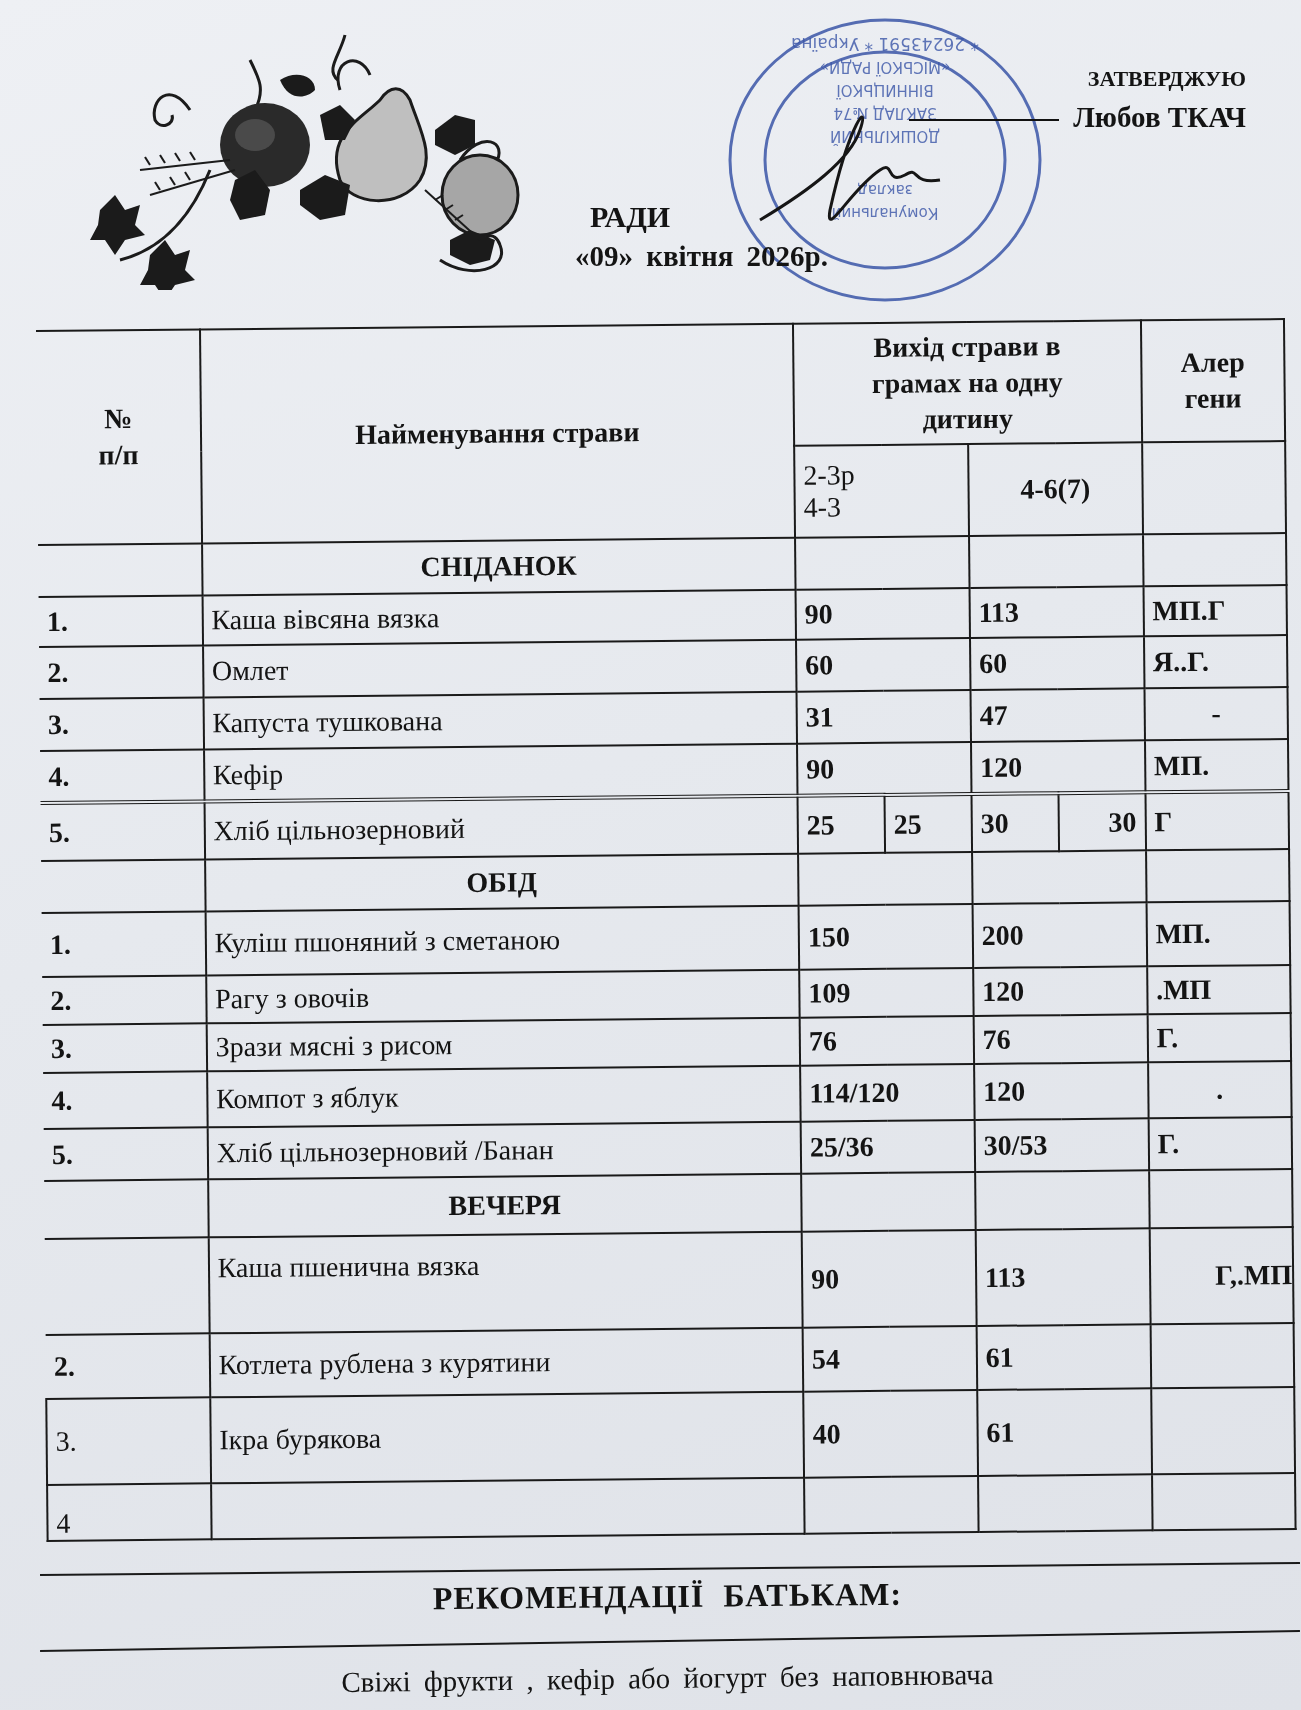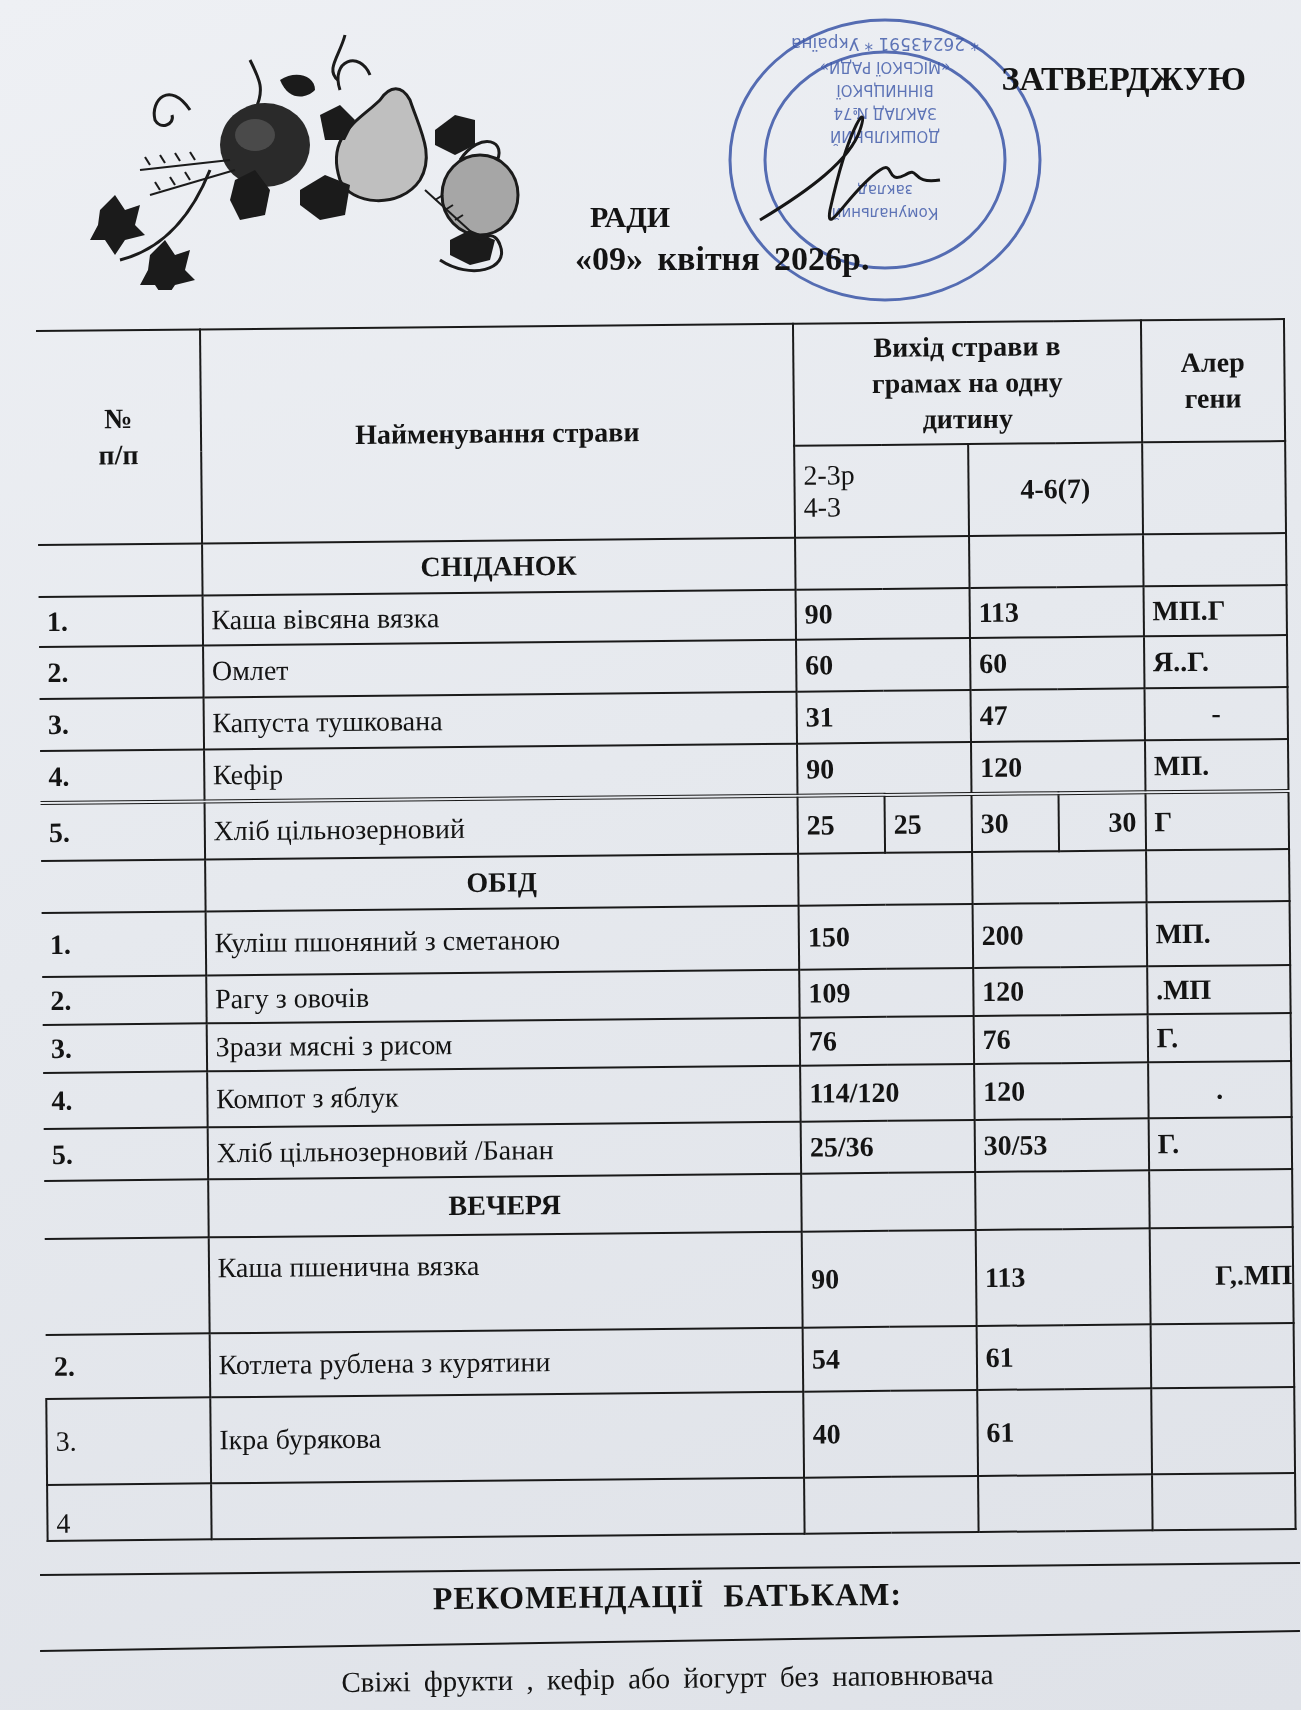--- a/index.html
+++ b/index.html
@@ -13,26 +13,26 @@
   .page { position: absolute; left: 0; top: 0; width: 1301px; height: 1710px; }
 
   
   .ornament { position: absolute; left: 40px; top: 20px; width: 500px; height: 270px; }
 
   
   .stamp { position: absolute; left: 720px; top: 10px; width: 330px; height: 300px; }
 
   .approve { position: absolute; right: 55px; top: 60px; text-align: right; font-weight: bold; font-size: 29px; line-height: 38px; }
   .approve .line { display: block; }
-  .approve .title { font-size: 34px; }
+  .approve .title { font-size: 22px; }
   .approve .director { padding-right: 0; }
   .approve .sig-line { display: inline-block; width: 150px; border-bottom: 2px solid #111; margin-right: 14px; vertical-align: middle; }
 
   .menu-title { position: absolute; left: 590px; top: 200px; font-weight: bold; font-size: 30px; }
-  .menu-date { position: absolute; left: 575px; top: 240px; font-weight: bold; font-size: 34px; word-spacing: 6px; }
+  .menu-date { position: absolute; left: 575px; top: 240px; font-weight: bold; font-size: 29px; word-spacing: 6px; }
 
   table.menu {
     position: absolute; left: 35px; top: 330px; width: 1250px;
     border-collapse: collapse; table-layout: fixed;
     transform: rotate(-0.55deg); transform-origin: left top;
   }
   table.menu td, table.menu th {
     border: 2px solid #1a1a1a; padding: 0 8px; vertical-align: middle;
     font-size: 28px;
   }
@@ -118,20 +118,21 @@
       <text x="165" y="121" transform="rotate(180 165 121)">ДОШКІЛЬНИЙ</text>
       <text x="165" y="175" transform="rotate(180 165 175)">заклад</text>
       <text x="165" y="198" transform="rotate(180 165 198)">Комунальний</text>
       <text x="165" y="28" font-size="17" transform="rotate(180 165 28)">* 26243591 * Україна</text>
     </g>
     <path d="M40 210 C 90 180, 130 150, 140 120 C 150 90, 130 110, 110 200 C 105 230, 130 180, 160 160 C 175 150, 165 175, 185 165 C 200 155, 190 175, 220 170" fill="none" stroke="#161616" stroke-width="3"></path>
   </svg>
 
   <div class="approve">
     <span class="line title">ЗАТВЕРДЖУЮ</span>
+    <span class="line director"><span class="sig-line"></span><span>Любов ТКАЧ</span></span>
   </div>
 
   <div class="menu-title">РАДИ</div>
   <div class="menu-date">«09»  квітня   2026р.</div>
 
   <table class="menu">
     <colgroup>
       <col class="col-no">
         <col class="col-name">
         <col class="col-a">

